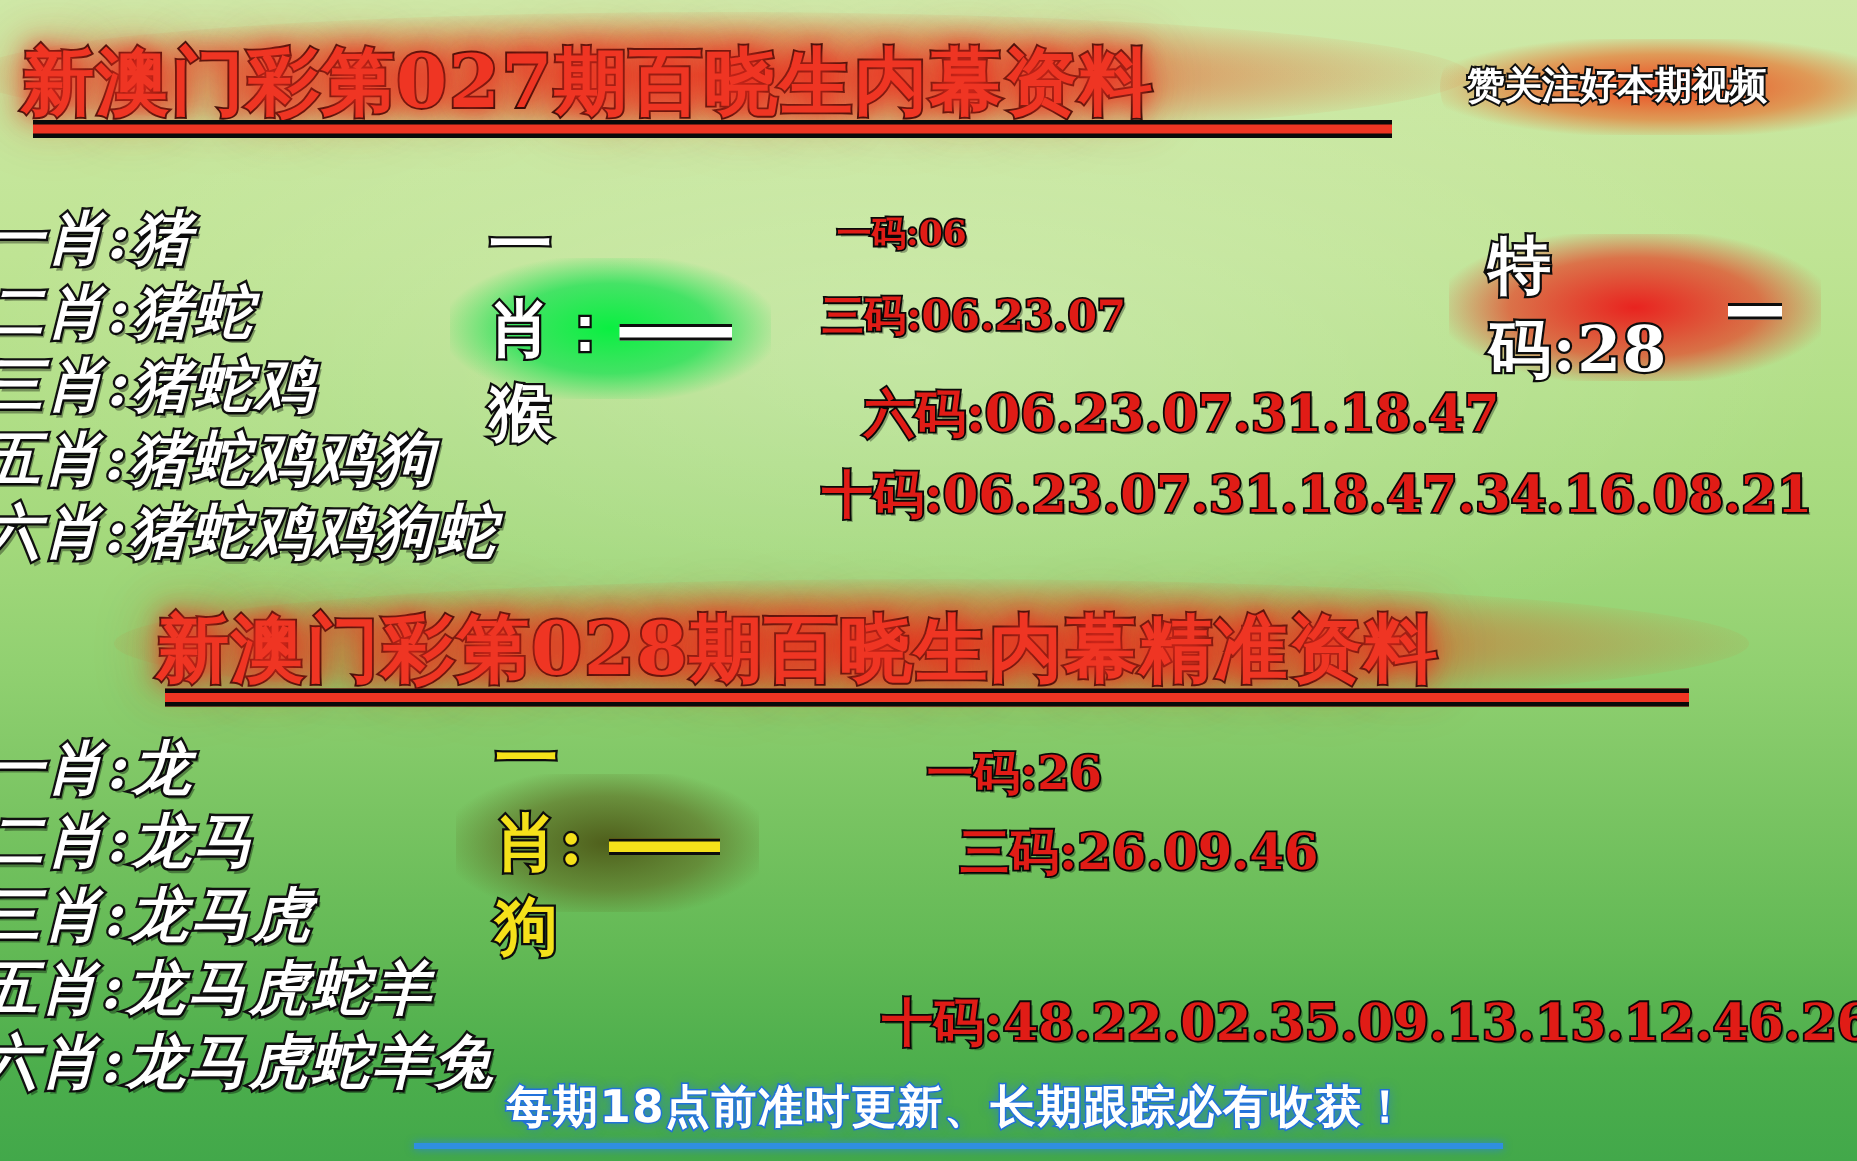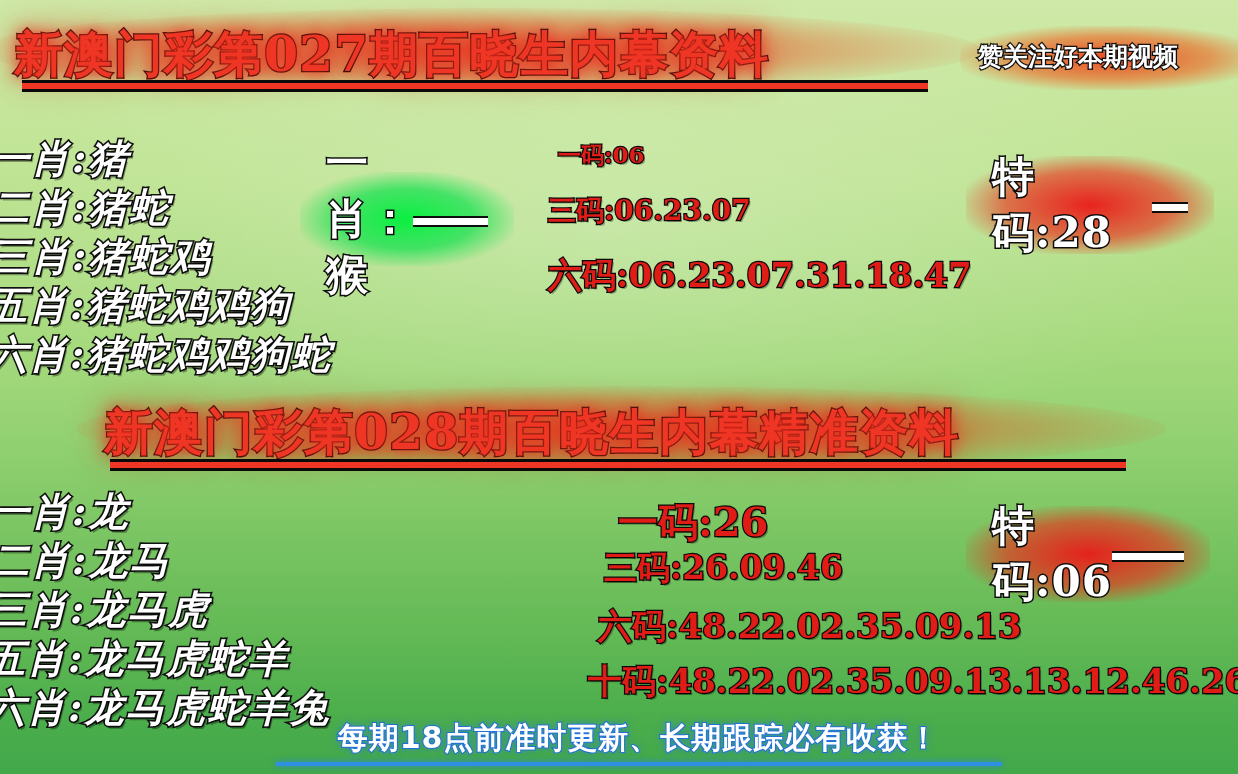--- a/index.html
+++ b/index.html
@@ -198,48 +198,48 @@
   <div class="abs brush" style="left:-12px; top:328px;">六肖:猪蛇鸡鸡狗蛇</div>
 
   <div class="chip chip-green chip-white" style="left:326px; top:190px; width:162px; height:58px;">
     <div class="chip-glow"></div>
     <div class="chip-text">一肖：猴</div>
     <div class="chip-bar" style="width:150px;"></div>
   </div>
 
   <div class="abs code-line" style="left:558px; top:140px; font-size:23px;">一码:06</div>
   <div class="abs code-line" style="left:548px; top:192px; font-size:28px;">三码:06.23.07</div>
-  <div class="abs code-line" style="left:548px; top:253px; font-size:34px;">六码:06.23.07.31.18.47</div>
+  <div class="abs code-line" style="left:576px; top:253px; font-size:34px;">六码:06.23.07.31.18.47</div>
+  <div class="abs code-line" style="left:548px; top:307px; font-size:34px;">十码:06.23.07.31.18.47.34.16.08.21</div>
 
   <div class="chip chip-red chip-white" style="left:992px; top:174px; width:196px; height:62px;gap:40px;">
     <div class="chip-glow"></div>
     <div class="chip-text">特码:28</div>
     <div class="chip-bar" style="width:190px;"></div>
   </div>
 
   <div class="banner-glow" style="left:76px; top:386px; width:1090px; height:86px;"></div>
   <div class="abs banner-title" style="left:104px; top:400px;">新澳门彩第028期百晓生内幕精准资料</div>
   <div class="banner-rule" style="left:110px; top:459px; width:1016px;"></div>
 
   <div class="abs brush" style="left:-10px; top:485px;">一肖:龙</div>
   <div class="abs brush" style="left:-10px; top:534px;">二肖:龙马</div>
   <div class="abs brush" style="left:-12px; top:583px;">三肖:龙马虎</div>
   <div class="abs brush" style="left:-14px; top:632px;">五肖:龙马虎蛇羊</div>
   <div class="abs brush" style="left:-14px; top:681px;">六肖:龙马虎蛇羊兔</div>
 
-
-  <div class="abs code-line" style="left:618px; top:495px; font-size:40px;">一码:26</div>
-  <div class="abs code-line" style="left:604px; top:546px; font-size:33px;">三码:26.09.46</div>
-  <div class="abs code-line" style="left:598px; top:604px; font-size:34px;">六码:48.22.02.35.09.13</div>
+  <div class="chip chip-olive chip-yellow" style="left:330px; top:534px; width:150px; height:56px;">
+    <div class="chip-glow"></div>
+    <div class="chip-text">一肖:狗</div>
+    <div class="chip-bar" style="width:142px;"></div>
+  </div>
+
+  <div class="abs code-line" style="left:618px; top:495px; font-size:31px;">一码:26</div>
+  <div class="abs code-line" style="left:640px; top:546px; font-size:33px;">三码:26.09.46</div>
   <div class="abs code-line" style="left:588px; top:659px; font-size:34px;">十码:48.22.02.35.09.13.13.12.46.26.03</div>
 
-  <div class="chip chip-red chip-white" style="left:992px; top:524px; width:192px; height:60px;">
-    <div class="chip-glow"></div>
-    <div class="chip-text">特码:06</div>
-    <div class="chip-bar" style="width:186px;"></div>
-  </div>
 
   <div class="footer-wrap">
     <div class="footer-text">每期18点前准时更新、长期跟踪必有收获！</div>
     <div class="footer-rule"></div>
   </div>
 
 </div>
 
 </body></html>

